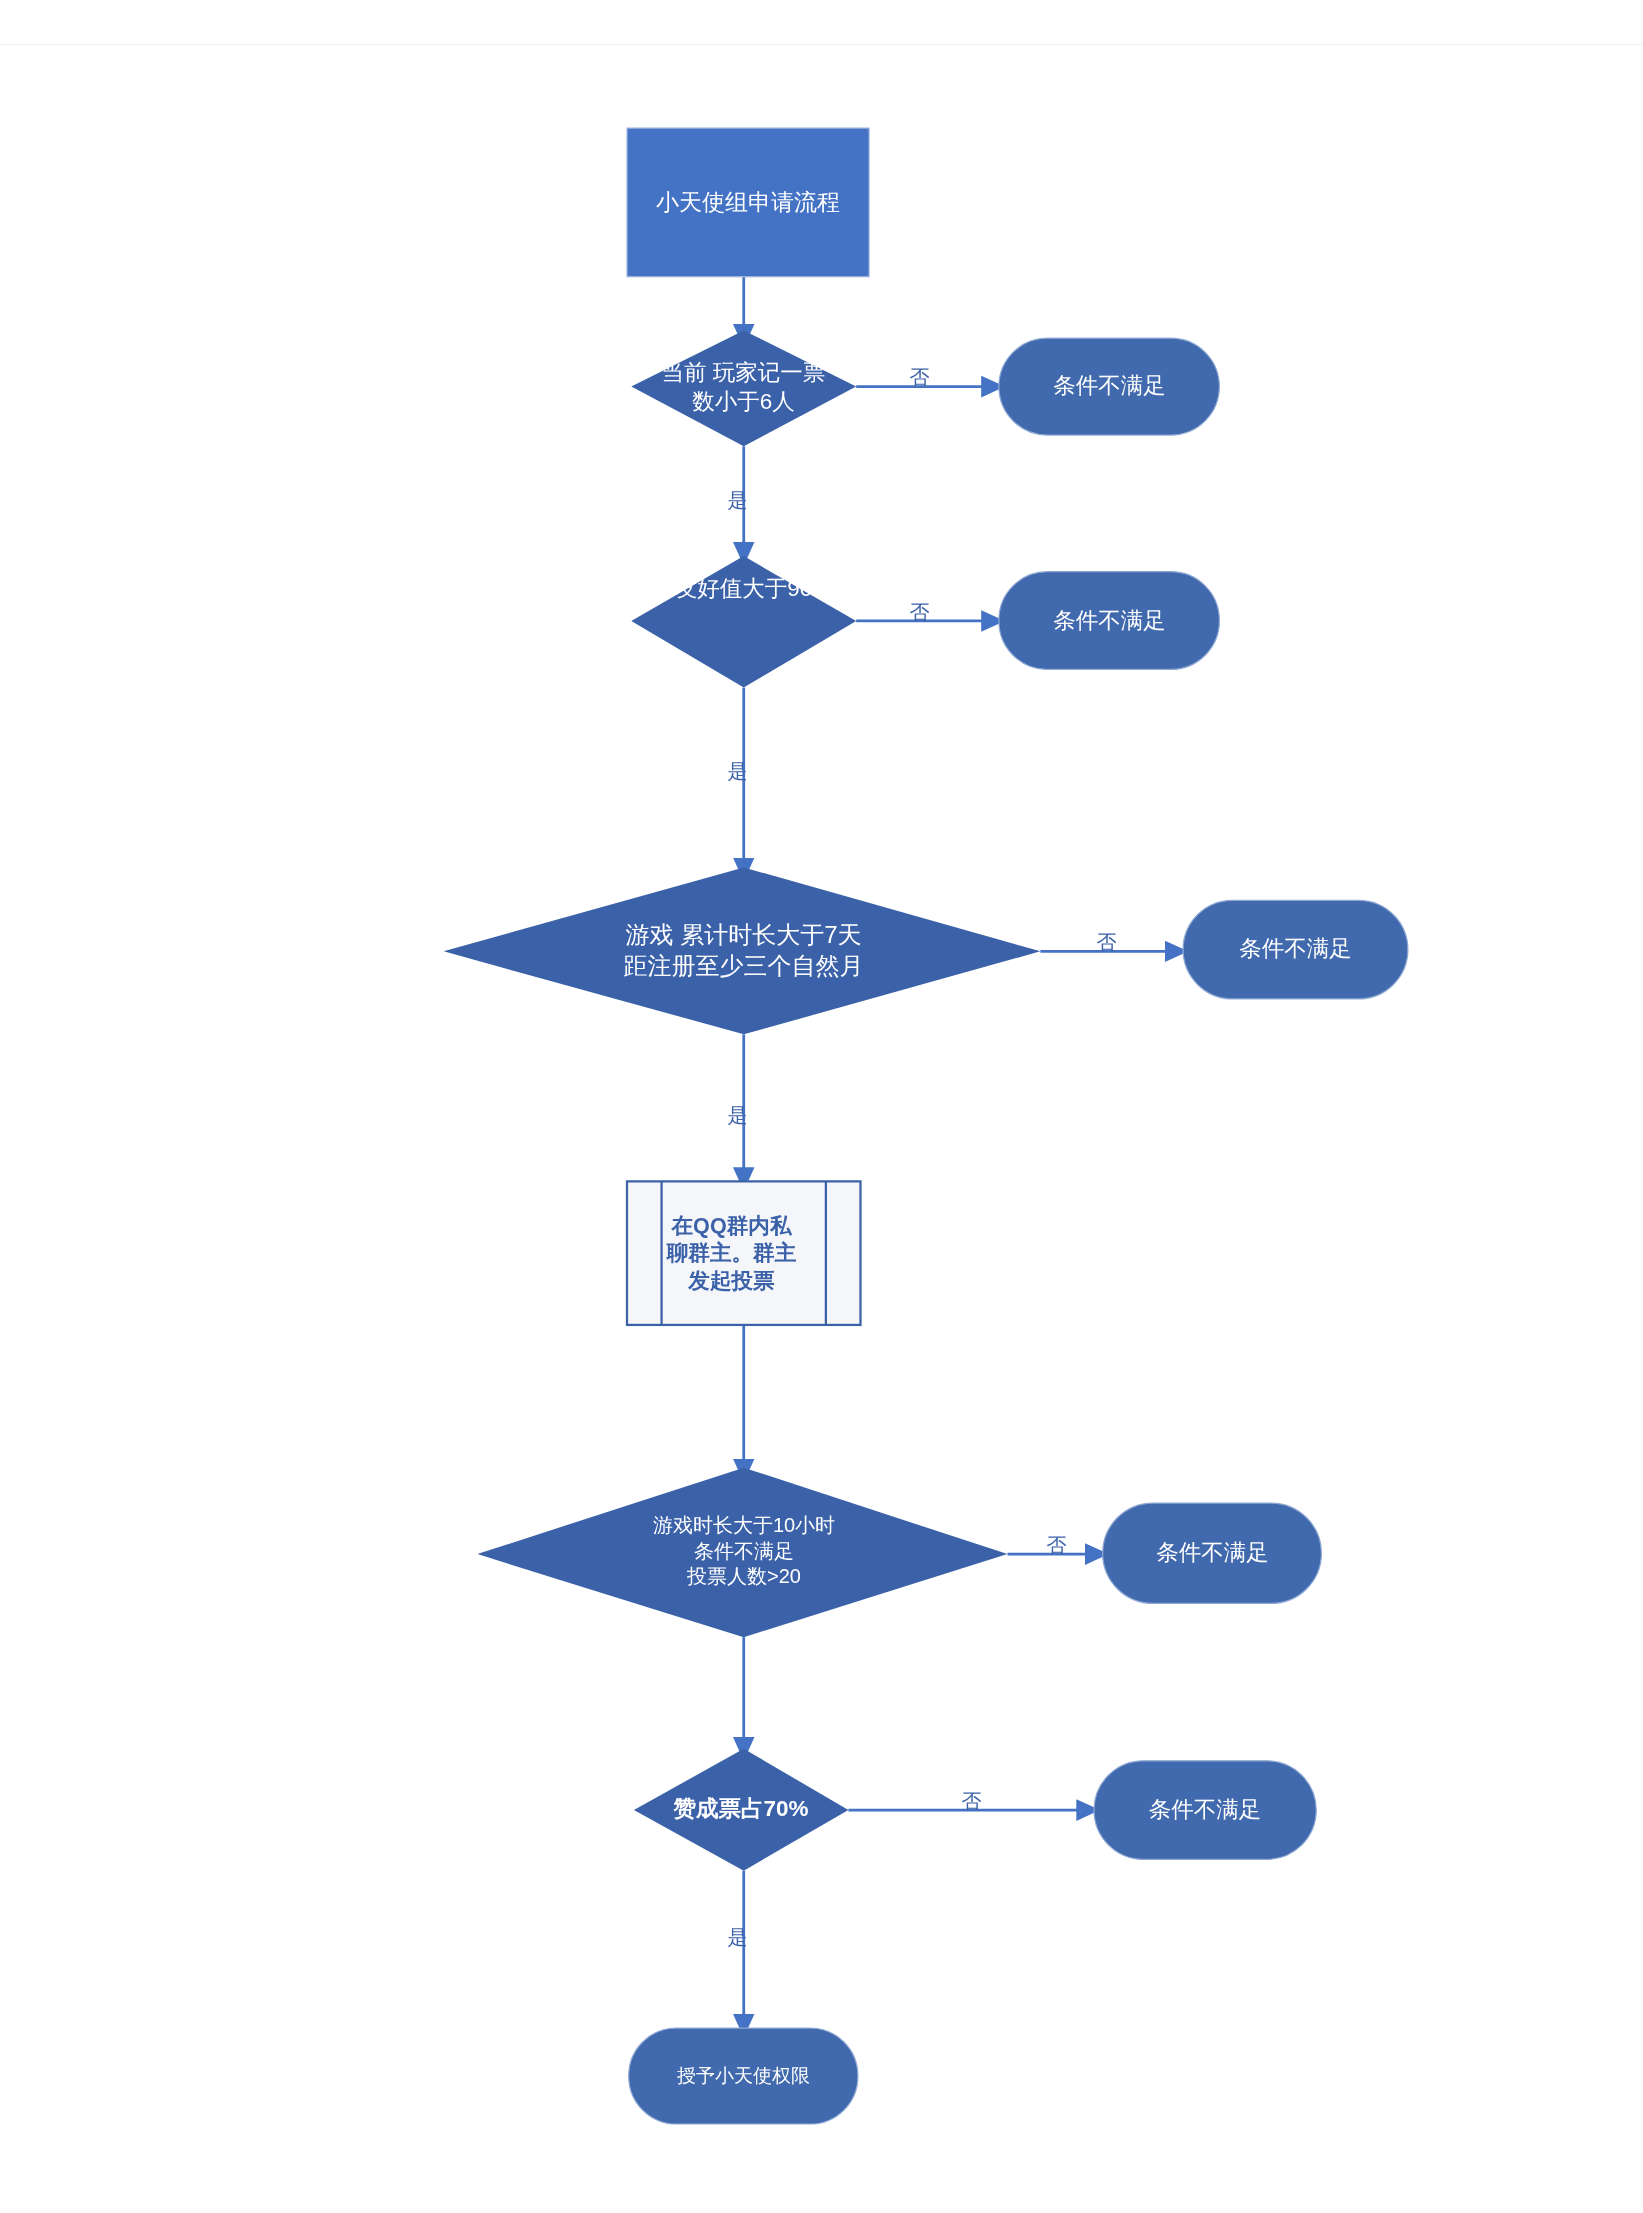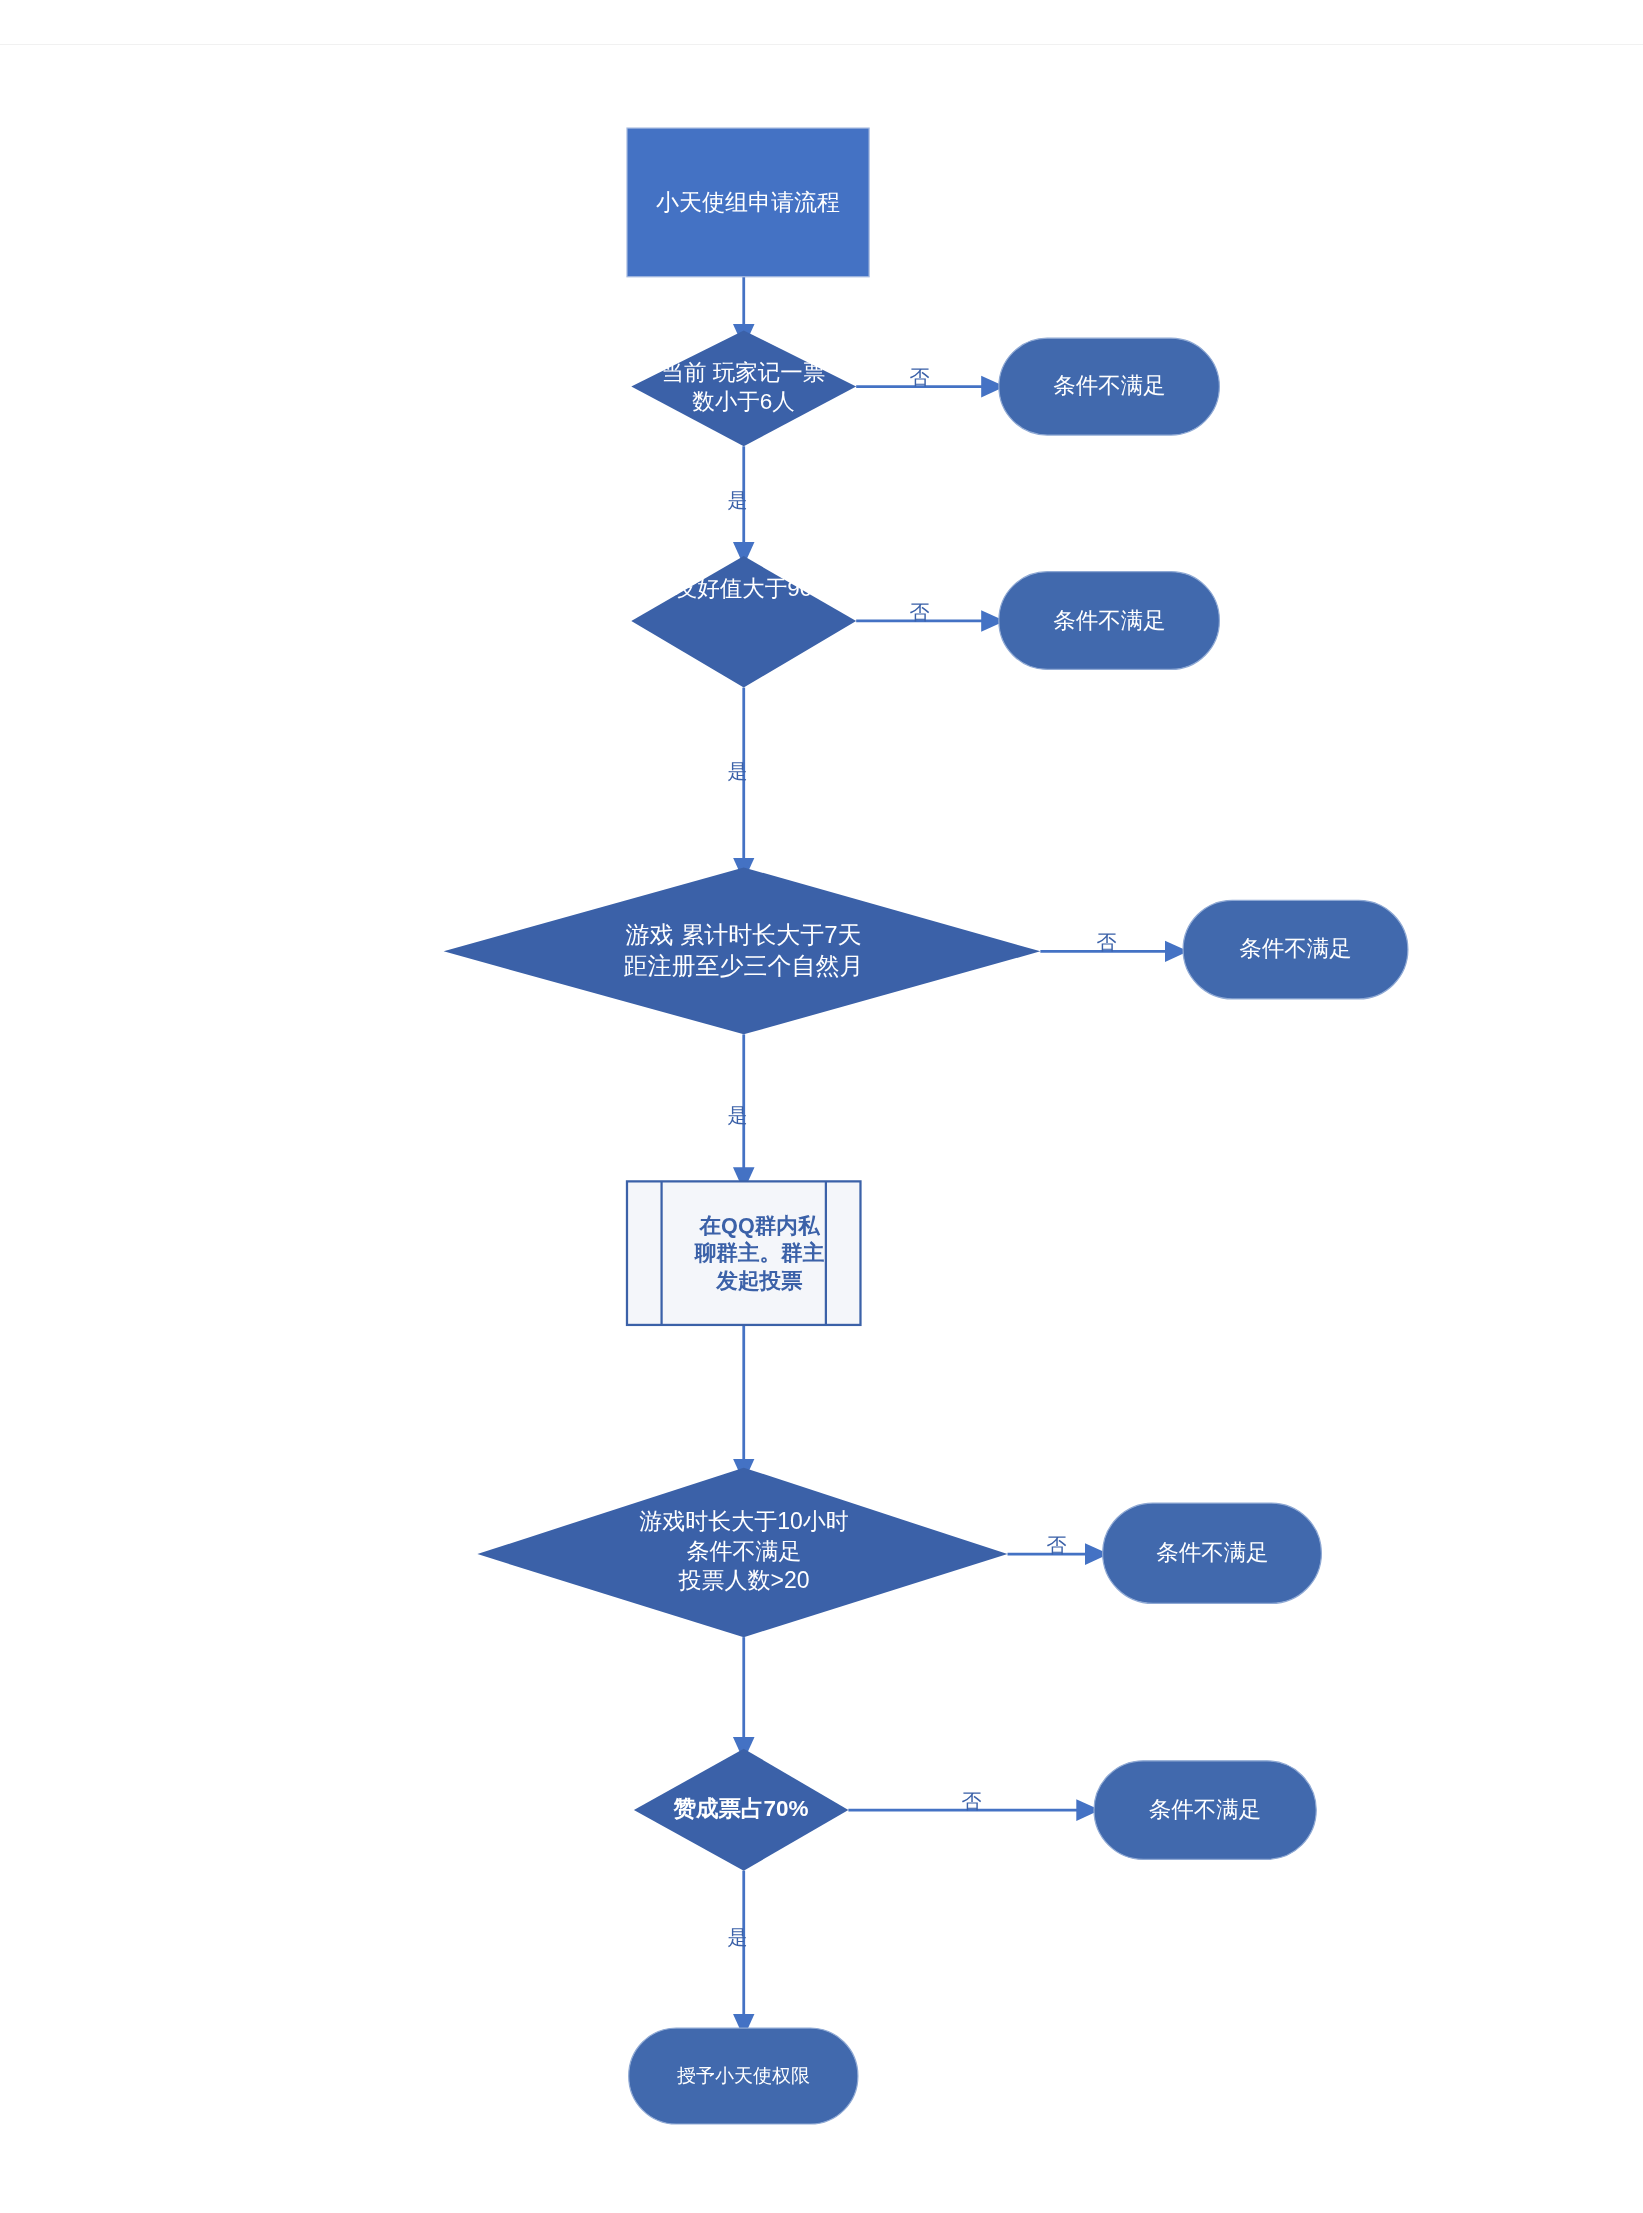--- a/index.html
+++ b/index.html
@@ -164,27 +164,27 @@
 
     <div class="node-text t-white" style="left:484px; top:867px; width:519px; height:167px; font-size:24px;align-items:center;">
       <span>游戏 累计时长大于7天</span>
       <span>距注册至少三个自然月</span>
     </div>
 
     <div class="node-text t-white" style="left:1183px; top:900px; width:225px; height:99px; font-size:22.5px;">
       <span>条件不满足</span>
     </div>
 
-    <div class="node-text t-blue" style="left:681px; top:1181px; width:157px; height:144px; font-size:21.6px; font-weight:600;">
+    <div class="node-text t-blue" style="left:653px; top:1181px; width:157px; height:144px; font-size:21.6px; font-weight:600;">
       <span>在QQ群内私</span>
       <span>聊群主。群主</span>
       <span>发起投票</span>
     </div>
 
-    <div class="node-text t-white" style="left:519px; top:1467px; width:450px; height:169px; font-size:23px;">
+    <div class="node-text t-white" style="left:519px; top:1467px; width:450px; height:169px; font-size:20px;">
       <span>游戏时长大于10小时</span>
       <span>条件不满足</span>
       <span>投票人数&gt;20</span>
     </div>
 
     <div class="node-text t-white" style="left:1103px; top:1503px; width:219px; height:100px; font-size:22.5px;">
       <span>条件不满足</span>
     </div>
 
     <div class="node-text t-white" style="left:634px; top:1748px; width:214px; height:122px; font-size:22.5px;font-weight:bold;">

